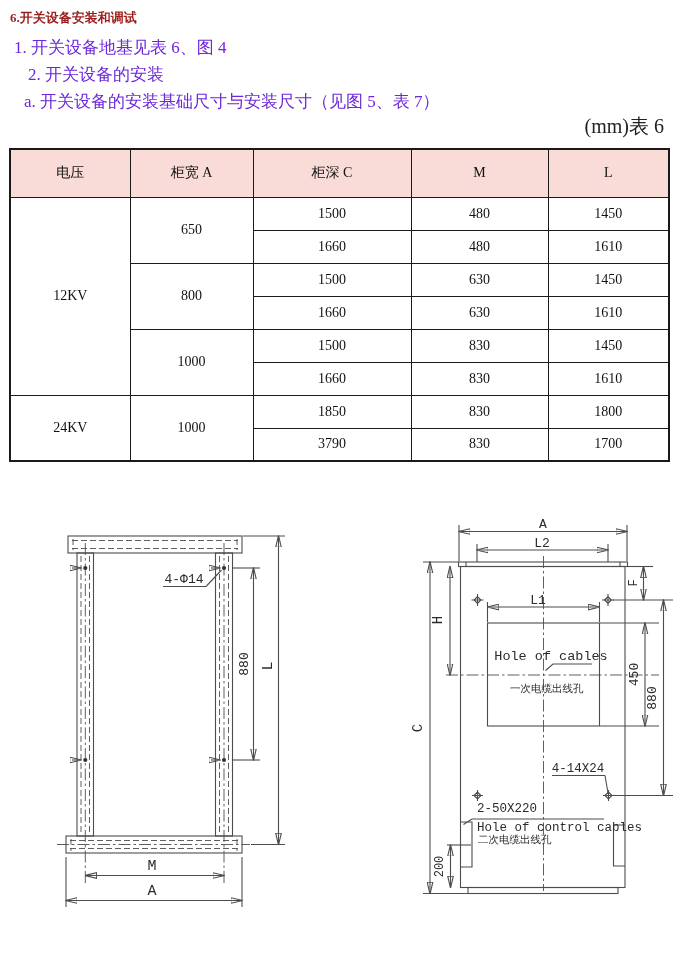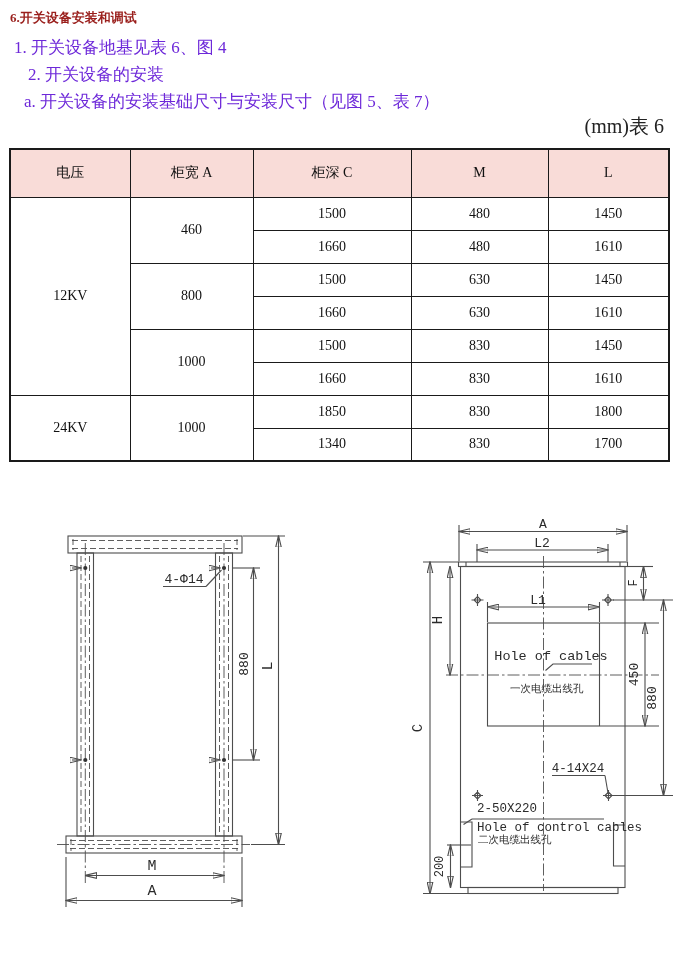--- a/index.html
+++ b/index.html
@@ -56,21 +56,21 @@
         <th>电压</th>
         <th>柜宽 A</th>
         <th>柜深 C</th>
         <th>M</th>
         <th>L</th>
       </tr>
     </thead>
     <tbody>
         <tr>
           <td rowspan="6">12KV</td>
-          <td rowspan="2">460</td>
+          <td rowspan="2">650</td>
           <td>1500</td>
           <td>480</td>
           <td>1450</td>
         </tr>
         <tr>
           <td>1660</td>
           <td>480</td>
           <td>1610</td>
         </tr>
         <tr>
@@ -96,21 +96,21 @@
           <td>1610</td>
         </tr>
         <tr>
           <td rowspan="2">24KV</td>
           <td rowspan="2">1000</td>
           <td>1850</td>
           <td>830</td>
           <td>1800</td>
         </tr>
         <tr>
-          <td>1340</td>
+          <td>3790</td>
           <td>830</td>
           <td>1700</td>
         </tr>
       </tbody>
   </table>
 
   <svg class="fig f4" style="left:30px;top:515px;" width="300" height="415" viewBox="30 515 300 415">
     <defs>
       <marker id="arw4" markerWidth="12" markerHeight="7" refX="11.3" refY="3.5" orient="auto-start-reverse" markerUnits="userSpaceOnUse">
         <path d="M12,3.5 L0,0.7 L0,6.3 Z" fill="#333" stroke="none"></path>

